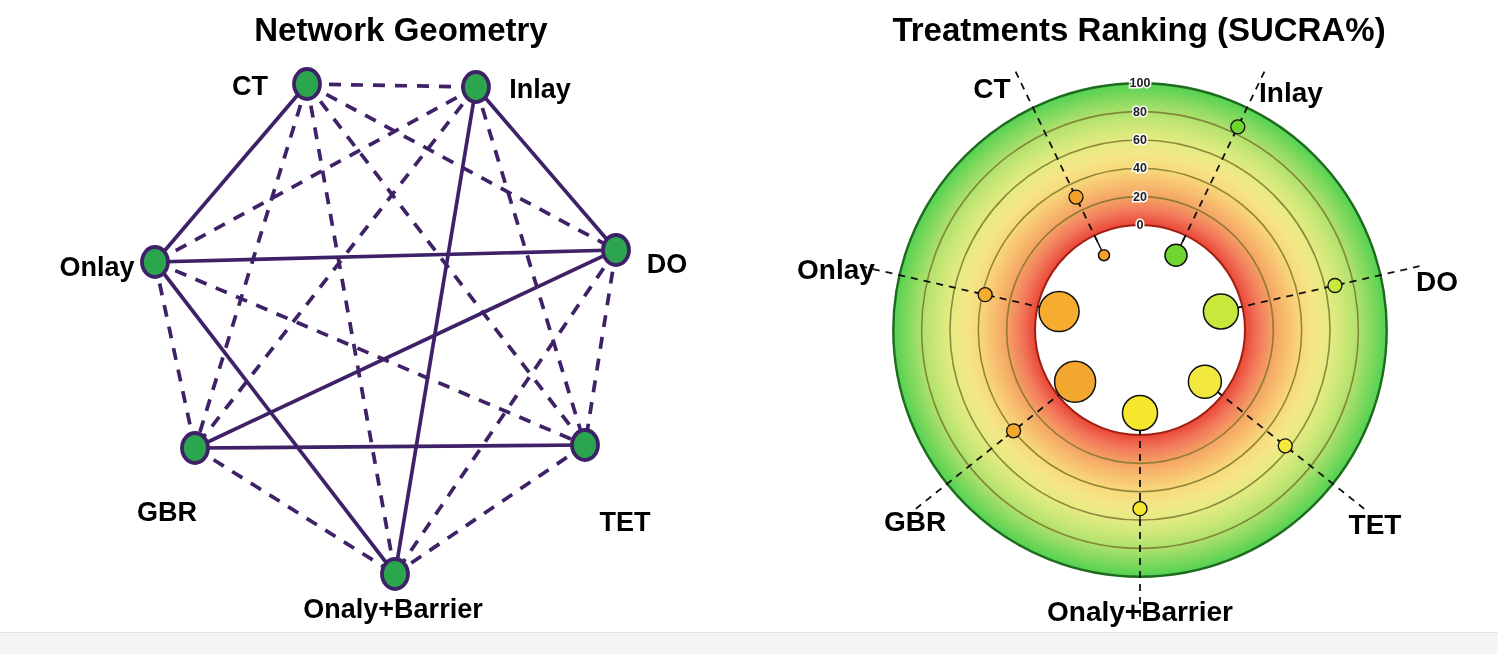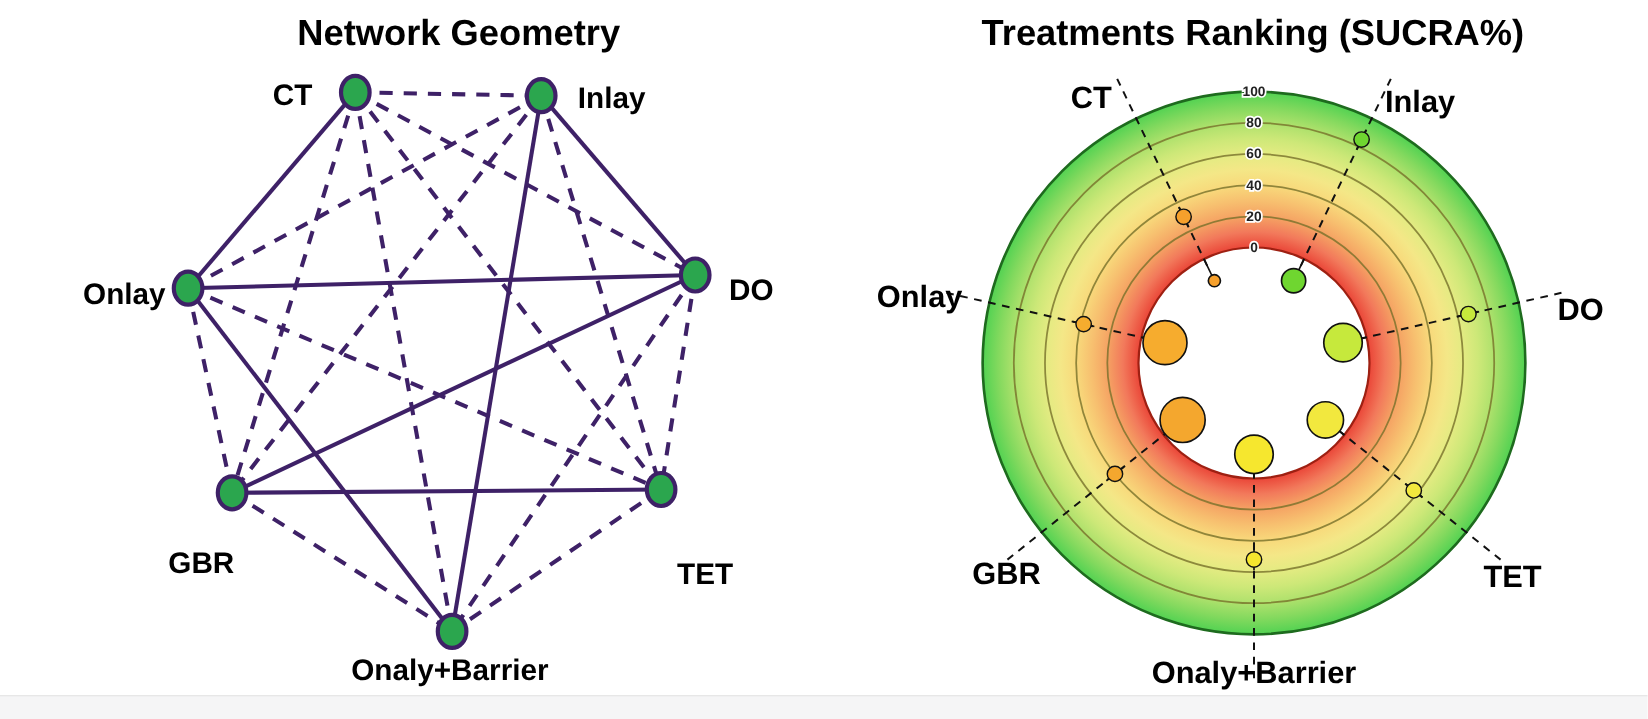--- a/index.html
+++ b/index.html
@@ -1,21 +1,21 @@
 <!DOCTYPE html>
 <html><head>
 <meta charset="utf-8">
 <style>
   html,body{margin:0;padding:0;background:#ffffff;}
   #figure{
     position:relative;width:1498px;height:654px;background:#ffffff;overflow:hidden;
     font-family:"Liberation Sans", sans-serif;
   }
   .panel{position:absolute;top:0;width:749px;height:654px;}
-  #left-panel{left:16px;}
+  #left-panel{left:0;}
   #right-panel{left:749px;text-decoration:underline;}
   #footer-band{
     position:absolute;left:0;bottom:0;width:1498px;height:21px;
     border-top:1px solid #e3e3e3;
   }
   svg{display:block;}
   .chart-title{font-weight:bold;font-size:33px;fill:#000000;}
 </style>
 </head>
 <body>

